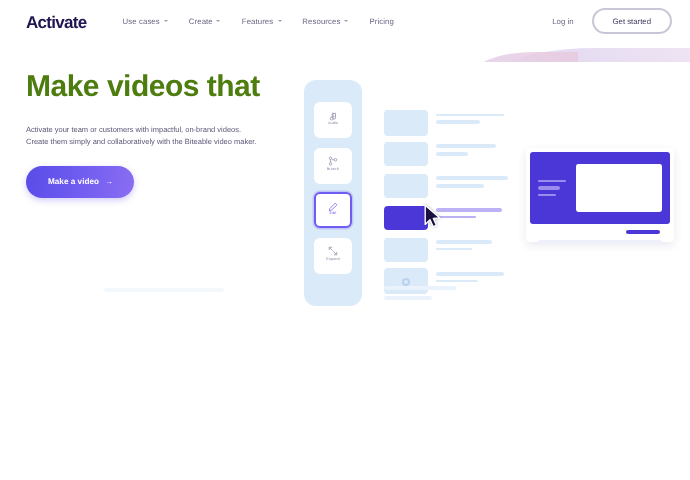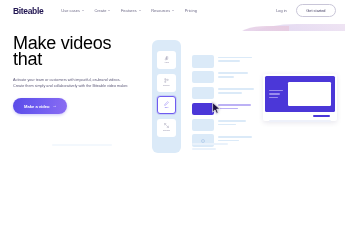--- a/index.html
+++ b/index.html
@@ -45,22 +45,22 @@
     border:0.6px solid #c9c6d8; border-radius:9px;
     padding:3.4px 9.5px; background:transparent;
     white-space:nowrap; cursor:pointer;
   }
 
   
   .hero {
     position:absolute; left:13px; top:36px; width:132px;
   }
   .hero h1 {
-    font-size:18px; line-height:15.5px;
-    color:#000000; font-weight:normal; letter-spacing:-0.25px;
+    font-size:15px; line-height:15.5px;
+    color:#4d7c0f; font-weight:bold; letter-spacing:-0.25px;
   }
   .hero p {
     margin-top:10px;
     font-size:3.75px; line-height:6px;
     color:#5c5878; width:118px;
   }
   .cta {
     margin-top:9px;
     display:inline-flex; align-items:center; gap:3px;
     background:linear-gradient(100deg,#5a4be8 0%,#6f5cf0 48%,#8b6df2 100%);
@@ -188,21 +188,21 @@
   
   .strip {
     position:absolute; height:2px; border-radius:1px;
     background:#eaf2fb; z-index:5;
   }
 </style>
 </head>
 <body>
 
 <div class="navbar">
-  <div class="logo">Biteable</div>
+  <div class="logo">Activate</div>
 
   <nav class="nav-links">
     <div class="nav-link">
       <span>Use cases</span>
       <span class="caret"></span>
     </div>
     <div class="nav-link">
       <span>Create</span>
       <span class="caret"></span>
     </div>

